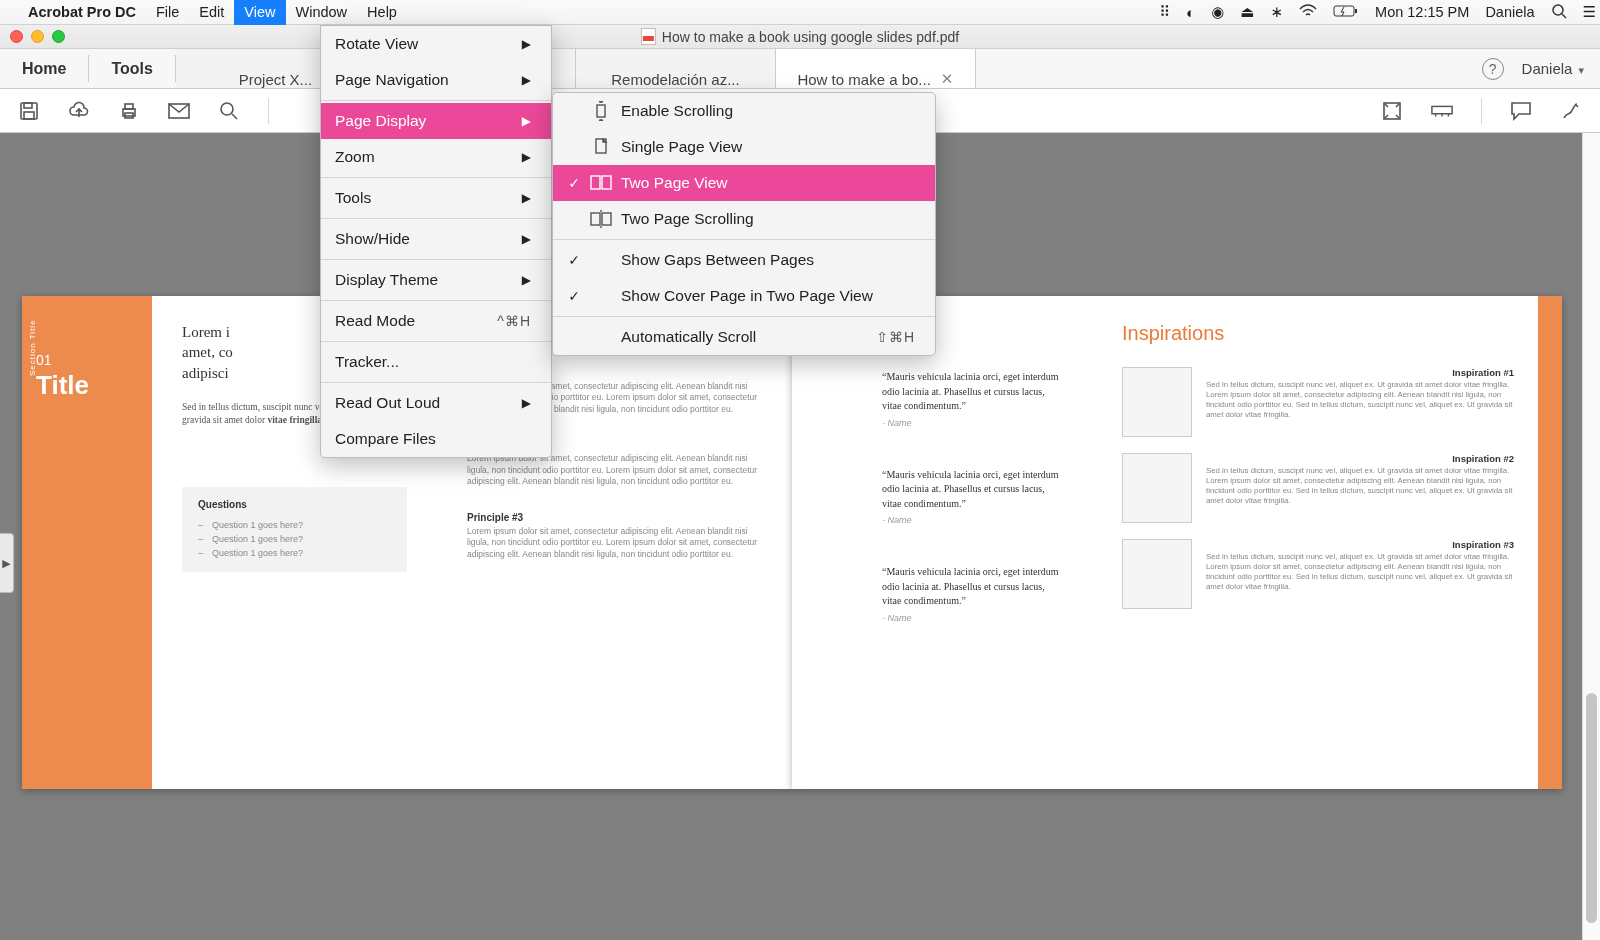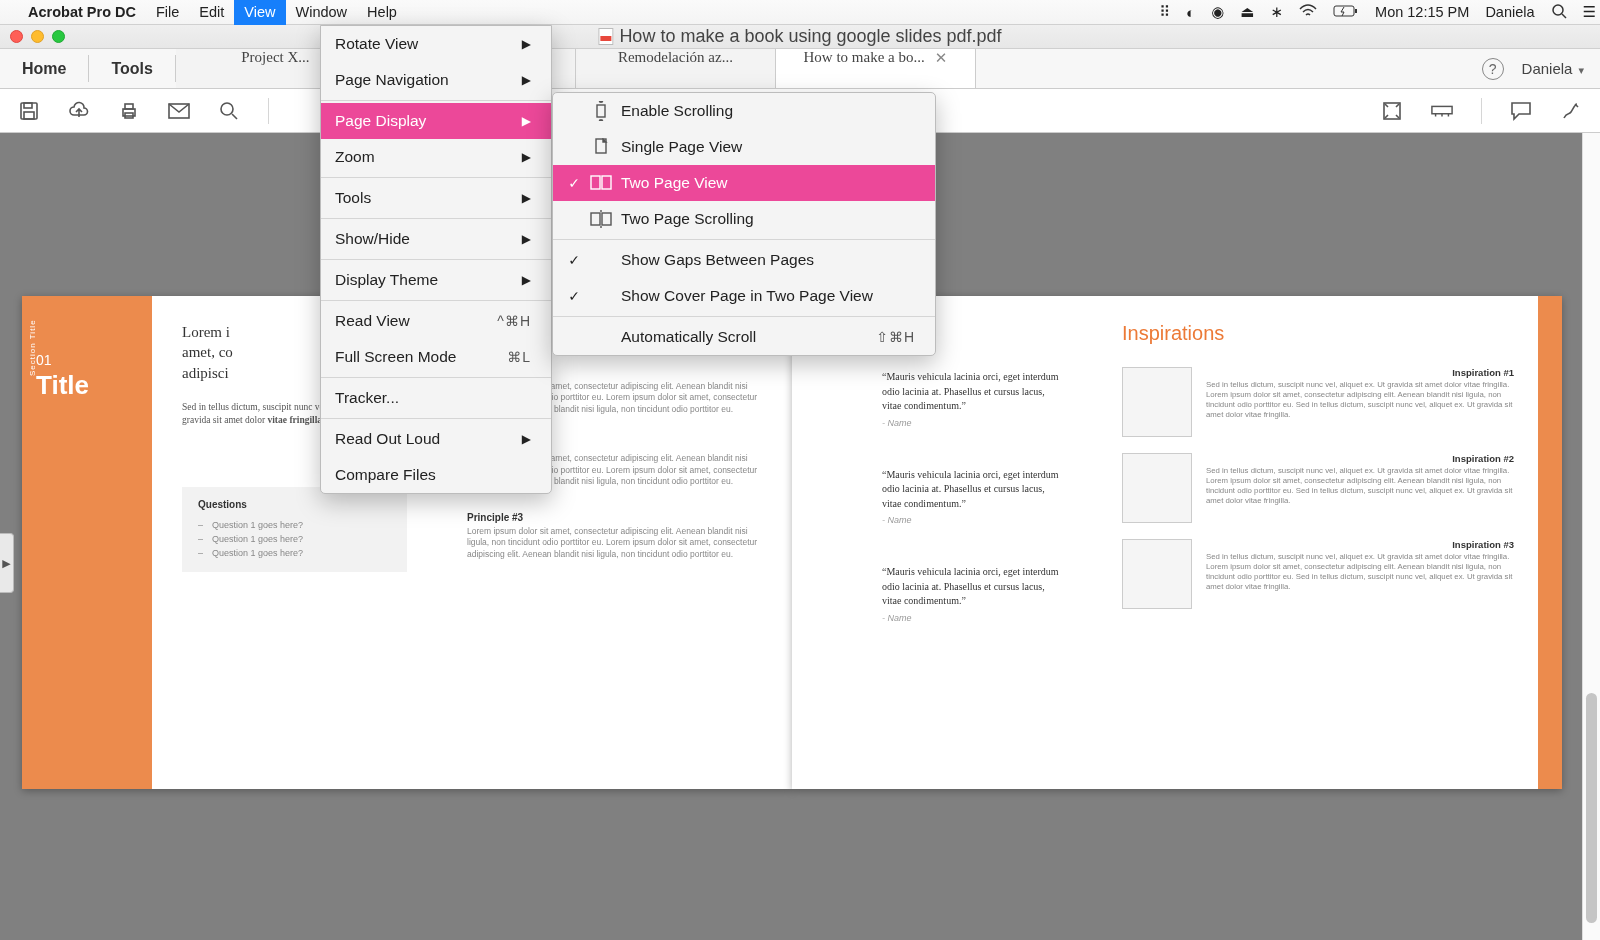--- a/index.html
+++ b/index.html
@@ -10,35 +10,35 @@
   .mac-menubar .left { display:flex; align-items:center; gap:0; }
   .mac-menubar .left .apple { font-size:16px; margin-right:14px; }
   .mac-menubar .left .mitem { padding: 0 10px; height:25px; display:flex; align-items:center; }
   .mac-menubar .left .mitem.app { font-weight:600; }
   .mac-menubar .left .mitem.selected { background:#167ffb; color:#fff; }
   .mac-menubar .right { margin-left:auto; display:flex; align-items:center; gap:16px; }
   .mac-menubar .right .ico { font-size:15px; }
   .mac-menubar .right .user { font-weight:400; }
 
   
-  .titlebar { height: 24px; background: linear-gradient(#efefef,#e7e7e7); border-bottom: 1px solid #cfcfcf; display:flex; align-items:center; padding-left:10px; font-size:18px; color:#444; }
+  .titlebar { height: 24px; background: linear-gradient(#efefef,#e7e7e7); border-bottom: 1px solid #cfcfcf; display:flex; align-items:center; padding-left:10px; font-size:14px; color:#444; }
   .traffic { display:flex; gap:8px; margin-right: 520px; }
   .traffic .dot { width:13px; height:13px; border-radius:50%; }
   .traffic .r { background:#ff5f57; border:1px solid #e2463f;}
   .traffic .y { background:#febc2e; border:1px solid #e1a126;}
   .traffic .g { background:#28c840; border:1px solid #20a934;}
   .titlebar .doc { display:flex; align-items:center; gap:6px; position:absolute; left:50%; transform:translateX(-50%);}
   .titlebar .pdf-icon { width:15px; height:17px; background:#fff; border:1px solid #bbb; position:relative; }
   .titlebar .pdf-icon::after{content:""; position:absolute; left:1px; right:1px; bottom:3px; height:5px; background:#e8483c;}
 
   
   .tabsrow { height: 40px; background:#f7f7f7; border-bottom:1px solid #ccc; display:flex; align-items:stretch; font-size:16px; color:#333; }
   .tabsrow .hbtn { padding: 0 22px; display:flex; align-items:center; font-weight:600; }
   .tabsrow .sep { width:1px; background:#ccc; margin:6px 0;}
-  .tabsrow .doctab { flex:0 0 200px; display:flex; align-items:flex-start; justify-content:center; gap:10px; border-right:1px solid #ccc; font-size:15px; color:#444; background:#f3f3f3;font-family:Liberation Serif, serif;}
+  .tabsrow .doctab { flex:0 0 200px; display:flex; align-items:flex-end; justify-content:center; gap:10px; border-right:1px solid #ccc; font-size:15px; color:#444; background:#f3f3f3;}
   .tabsrow .doctab.active { background:#fff; }
   .tabsrow .doctab .x { color:#888; font-size:15px; }
   .tabsrow .spacer { flex:1; }
   .tabsrow .rightside { display:flex; align-items:center; gap:18px; padding:0 16px; }
   .tabsrow .help { width:22px; height:22px; border:1.5px solid #888; border-radius:50%; display:flex; align-items:center; justify-content:center; font-size:14px; color:#666;}
   .tabsrow .userbtn { font-size:15px; color:#444; }
   .tabsrow .chev { font-size:11px; color:#666; margin-left:6px;}
 
   
   .toolbar { height: 44px; background:#fff; border-bottom:1px solid #ccc; display:flex; align-items:center; padding:0 18px; gap:28px; }
@@ -265,26 +265,22 @@
       <span>Show/Hide</span>
       <span class="arrow">▶</span>
     </div>
     <hr>
     <div class="row">
       <span>Display Theme</span>
       <span class="arrow">▶</span>
     </div>
     <hr>
     <div class="row">
-      <span>Read View</span>
+      <span>Read Mode</span>
       <span class="short">^⌘H</span>
-    </div>
-    <div class="row">
-      <span>Full Screen Mode</span>
-      <span class="short">⌘L</span>
     </div>
     <hr>
     <div class="row">
       <span>Tracker...</span>
     </div>
     <hr>
     <div class="row">
       <span>Read Out Loud</span>
       <span class="arrow">▶</span>
     </div>

